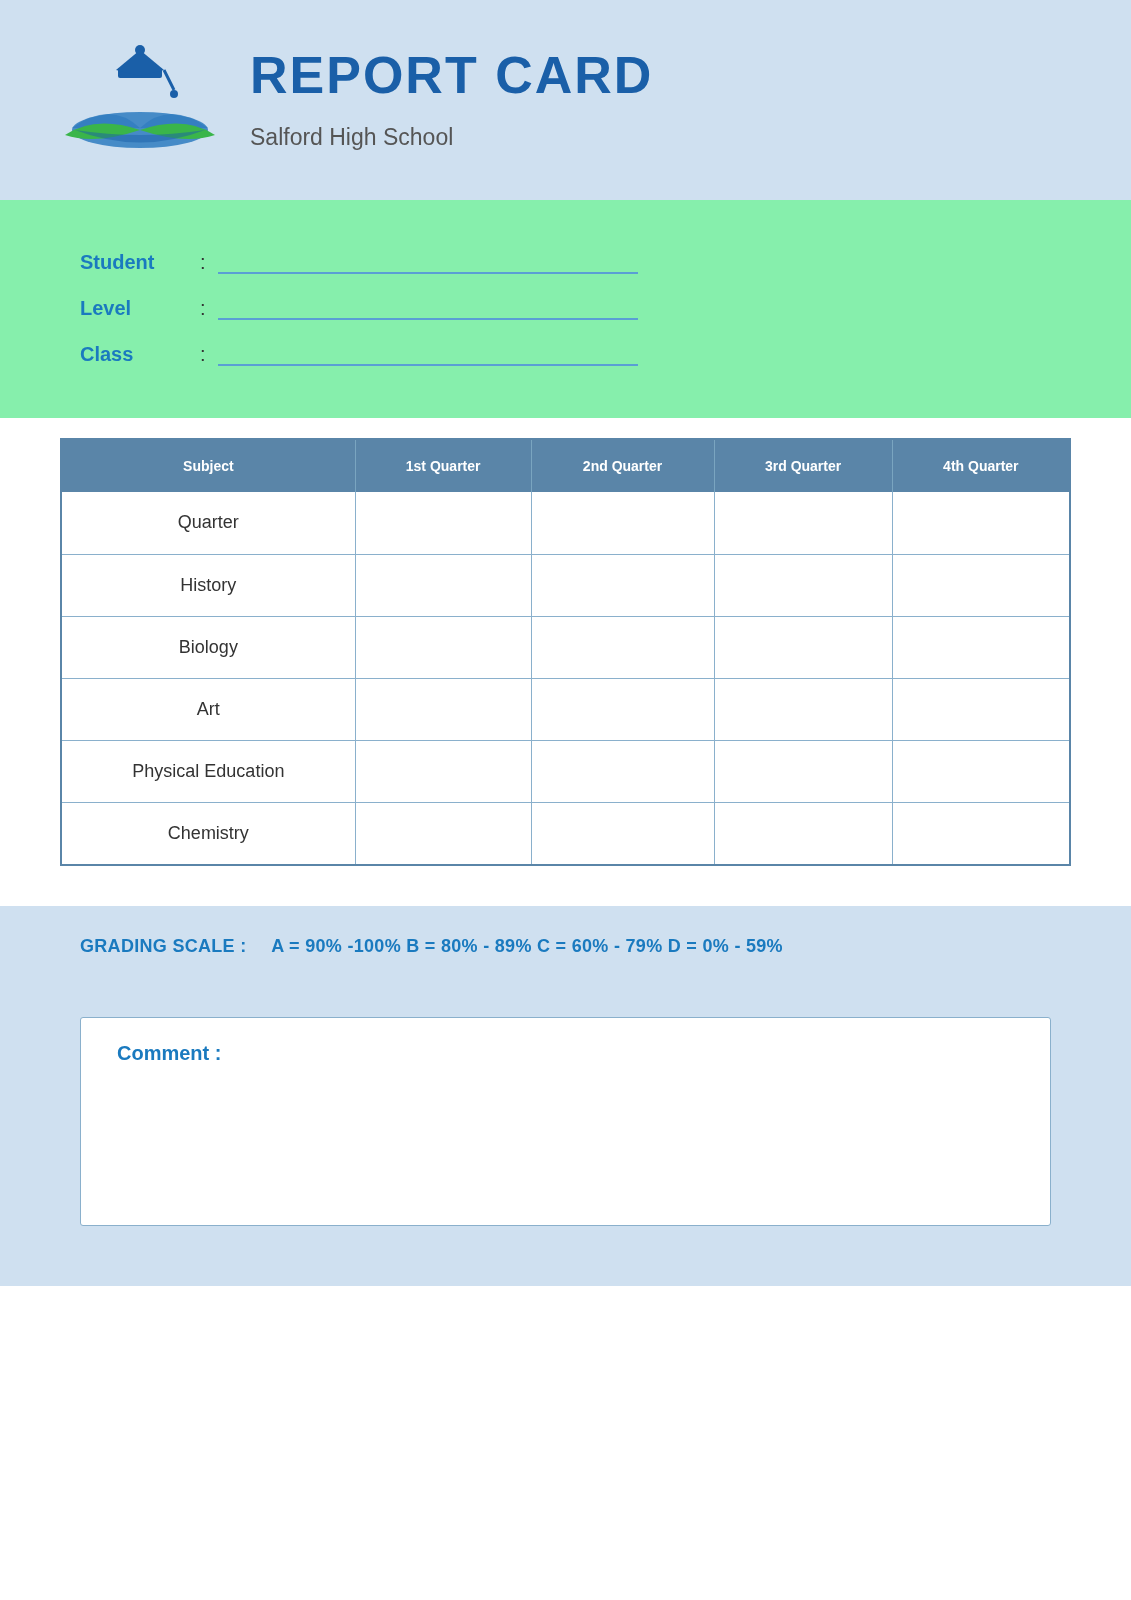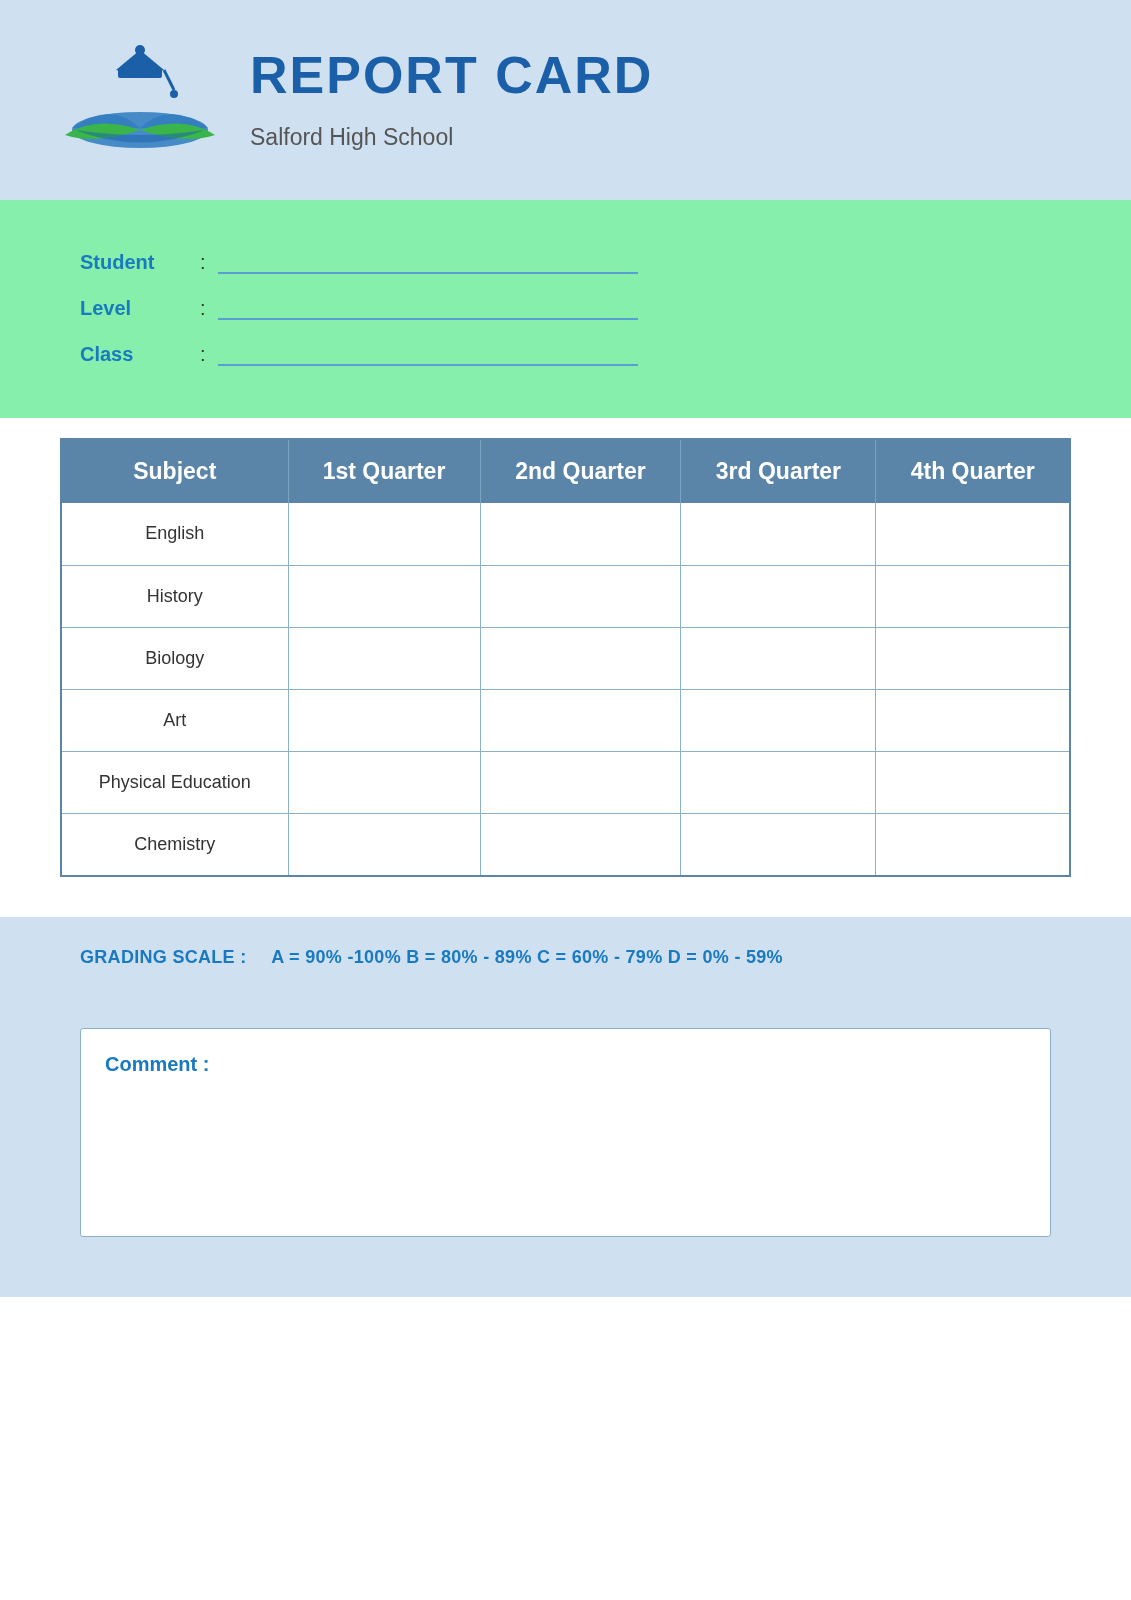--- a/index.html
+++ b/index.html
@@ -103,21 +103,21 @@
       border-collapse: collapse;
       border: 2px solid #5a85a8;
     }
 
     .grades-table thead tr {
       background-color: #5a85a8;
     }
 
     .grades-table thead th {
       color: #ffffff;
-      font-size: 23px;
+      font-size: 14px;
       font-weight: 700;
       padding: 18px 20px;
       text-align: center;
       border-right: 1px solid #7aa5c0;
     }
 
     .grades-table thead th:first-child {
       text-align: center;
     }
 
@@ -168,21 +168,21 @@
     
     .comment-section {
       padding: 30px 80px 60px 80px;
       background-color: #cfe0f0;
     }
 
     .comment-box {
       background: #ffffff;
       border: 1.5px solid #8ab0cc;
       border-radius: 3px;
-      padding: 24px 24px;
+      padding: 24px 36px;
       min-height: 180px;
     }
 
     .comment-label {
       font-size: 20px;
       font-weight: 700;
       color: #1a7abf;
       margin-bottom: 16px;
     }
 
@@ -249,21 +249,21 @@
       <tr>
         <th>Subject</th>
         <th>1st Quarter</th>
         <th>2nd Quarter</th>
         <th>3rd Quarter</th>
         <th>4th Quarter</th>
       </tr>
     </thead>
     <tbody id="table-body">
         <tr>
-          <td>English</td>
+          <td>Quarter</td>
           <td contenteditable="true" style=""></td>
           <td contenteditable="true" style=""></td>
           <td contenteditable="true" style=""></td>
           <td contenteditable="true" style=""></td>
         </tr>
         <tr>
           <td>History</td>
           <td contenteditable="true" style=""></td>
           <td contenteditable="true" style=""></td>
           <td contenteditable="true" style=""></td>

